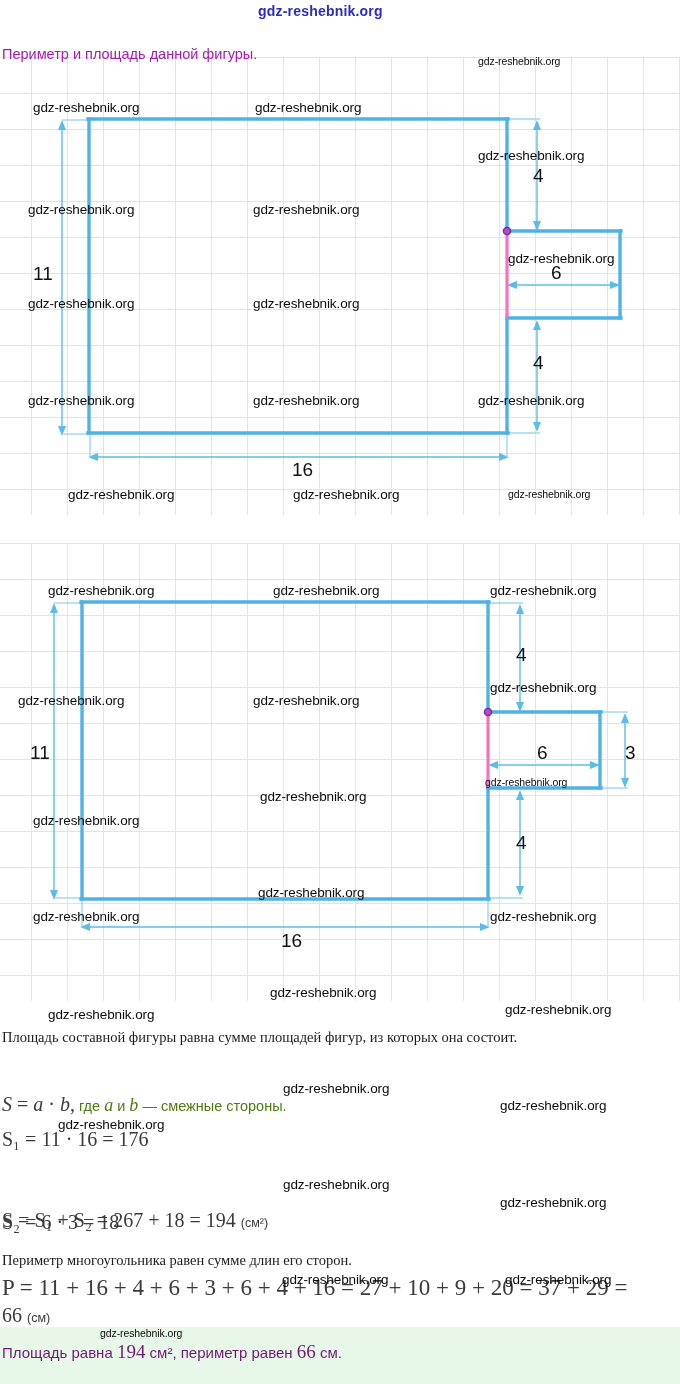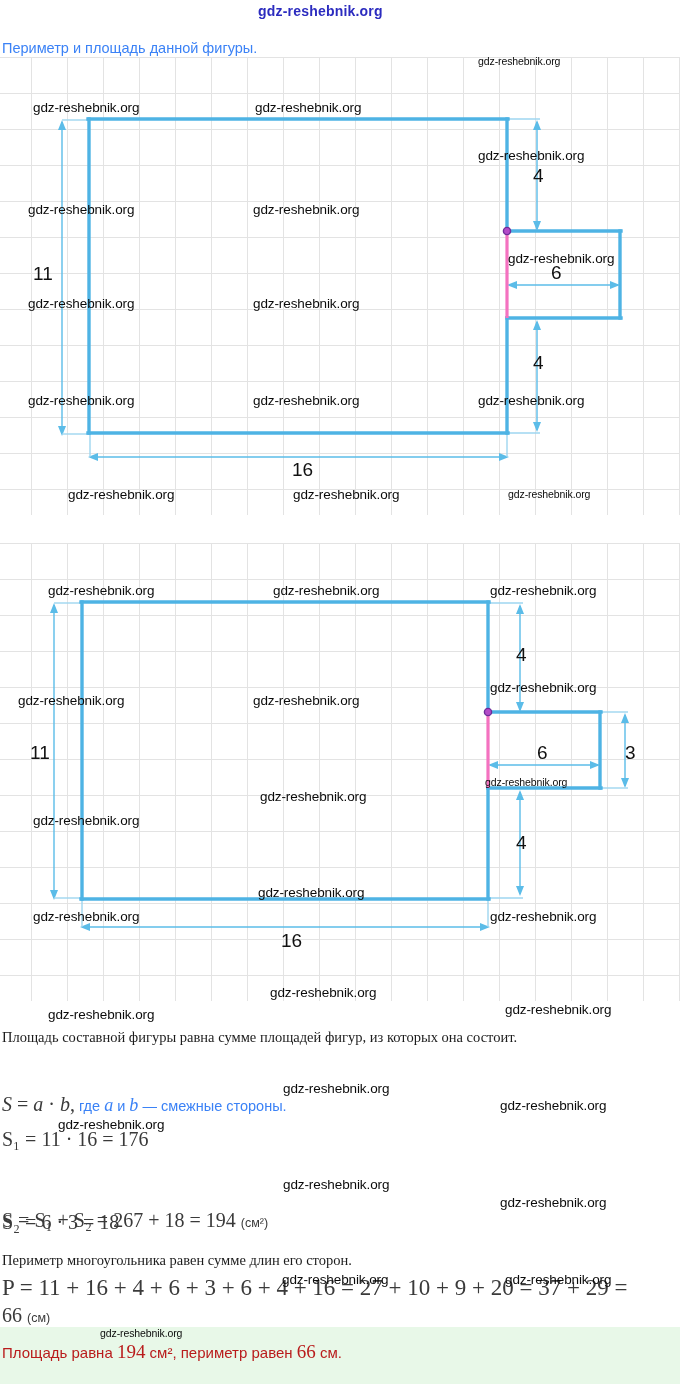--- a/index.html
+++ b/index.html
@@ -31,23 +31,23 @@
     font-size: 14px;
     font-weight: bold;
     color: #2b2bbf;
     letter-spacing: 0.2px;
     text-shadow: 0.6px 0 #ffffff, -0.6px 0 #ffffff, 0 0.6px #ffffff, 0 -0.6px #ffffff;
   }
 
   
   .headline {
     position: absolute;
-    left: 2px; top: 40px;
+    left: 2px; top: 46px;
     font-size: 14.5px;
-    color: #3b82f6;
+    color: #a21caf;
     white-space: nowrap;
     z-index: 5;
   }
 
   
   .grid-panel {
     position: absolute;
     left: 0;
     width: 680px;
     background-color: #ffffff;
@@ -99,21 +99,21 @@
     position: absolute;
     left: 0; top: 1327px;
     width: 680px; height: 57px;
     background: #e8f8e8;
     z-index: 5;
   }
   .answer-text {
     position: absolute;
     left: 2px; top: 14px;
     font-size: 15px;
-    color: #b91c1c;
+    color: #701a75;
     white-space: nowrap;
   }
   .answer-text .num {
     font-family: "Liberation Serif", serif;
     font-size: 19px;
   }
 </style>
 </head>
 <body>
 
@@ -242,21 +242,21 @@
 <div class="dim" style="left:30px; top:742px;">11</div>
 <div class="dim" style="left:281px; top:930px;">16</div>
 <div class="dim" style="left:516px; top:644px;">4</div>
 <div class="dim" style="left:537px; top:742px;">6</div>
 <div class="dim" style="left:625px; top:742px;">3</div>
 <div class="dim" style="left:516px; top:832px;">4</div>
 
 <div class="sol prose" style="top:1027px;">Площадь составной фигуры равна сумме площадей фигур, из которых она состоит.</div>
 
 <div class="sol math" style="top:1093px;">
-  <span><i>S</i> = <i>a</i> · <i>b</i>,</span><span style="font-family:'Liberation Sans',sans-serif; font-size:14.5px; color:#3b82f6;"> где <i style="font-family:'Liberation Serif',serif; font-size:18px;">a</i> и <i style="font-family:'Liberation Serif',serif; font-size:18px;">b</i> — смежные стороны.</span>
+  <span><i>S</i> = <i>a</i> · <i>b</i>,</span><span style="font-family:'Liberation Sans',sans-serif; font-size:14.5px; color:#4d7c0f;"> где <i style="font-family:'Liberation Serif',serif; font-size:18px;">a</i> и <i style="font-family:'Liberation Serif',serif; font-size:18px;">b</i> — смежные стороны.</span>
 </div>
 
 <div class="sol math" style="top:1128px;">S₁ = 11 · 16 = 176</div>
 
 <div class="sol math" style="top:1177px;margin-top:34px;">S₂ = 6 · 3 = 18</div>
 
 <div class="sol math" style="top:1209px;">
   <span>S = S₁ + S₂ = 267 + 18 = 194</span>
   <span class="unit">(см²)</span>
 </div>

